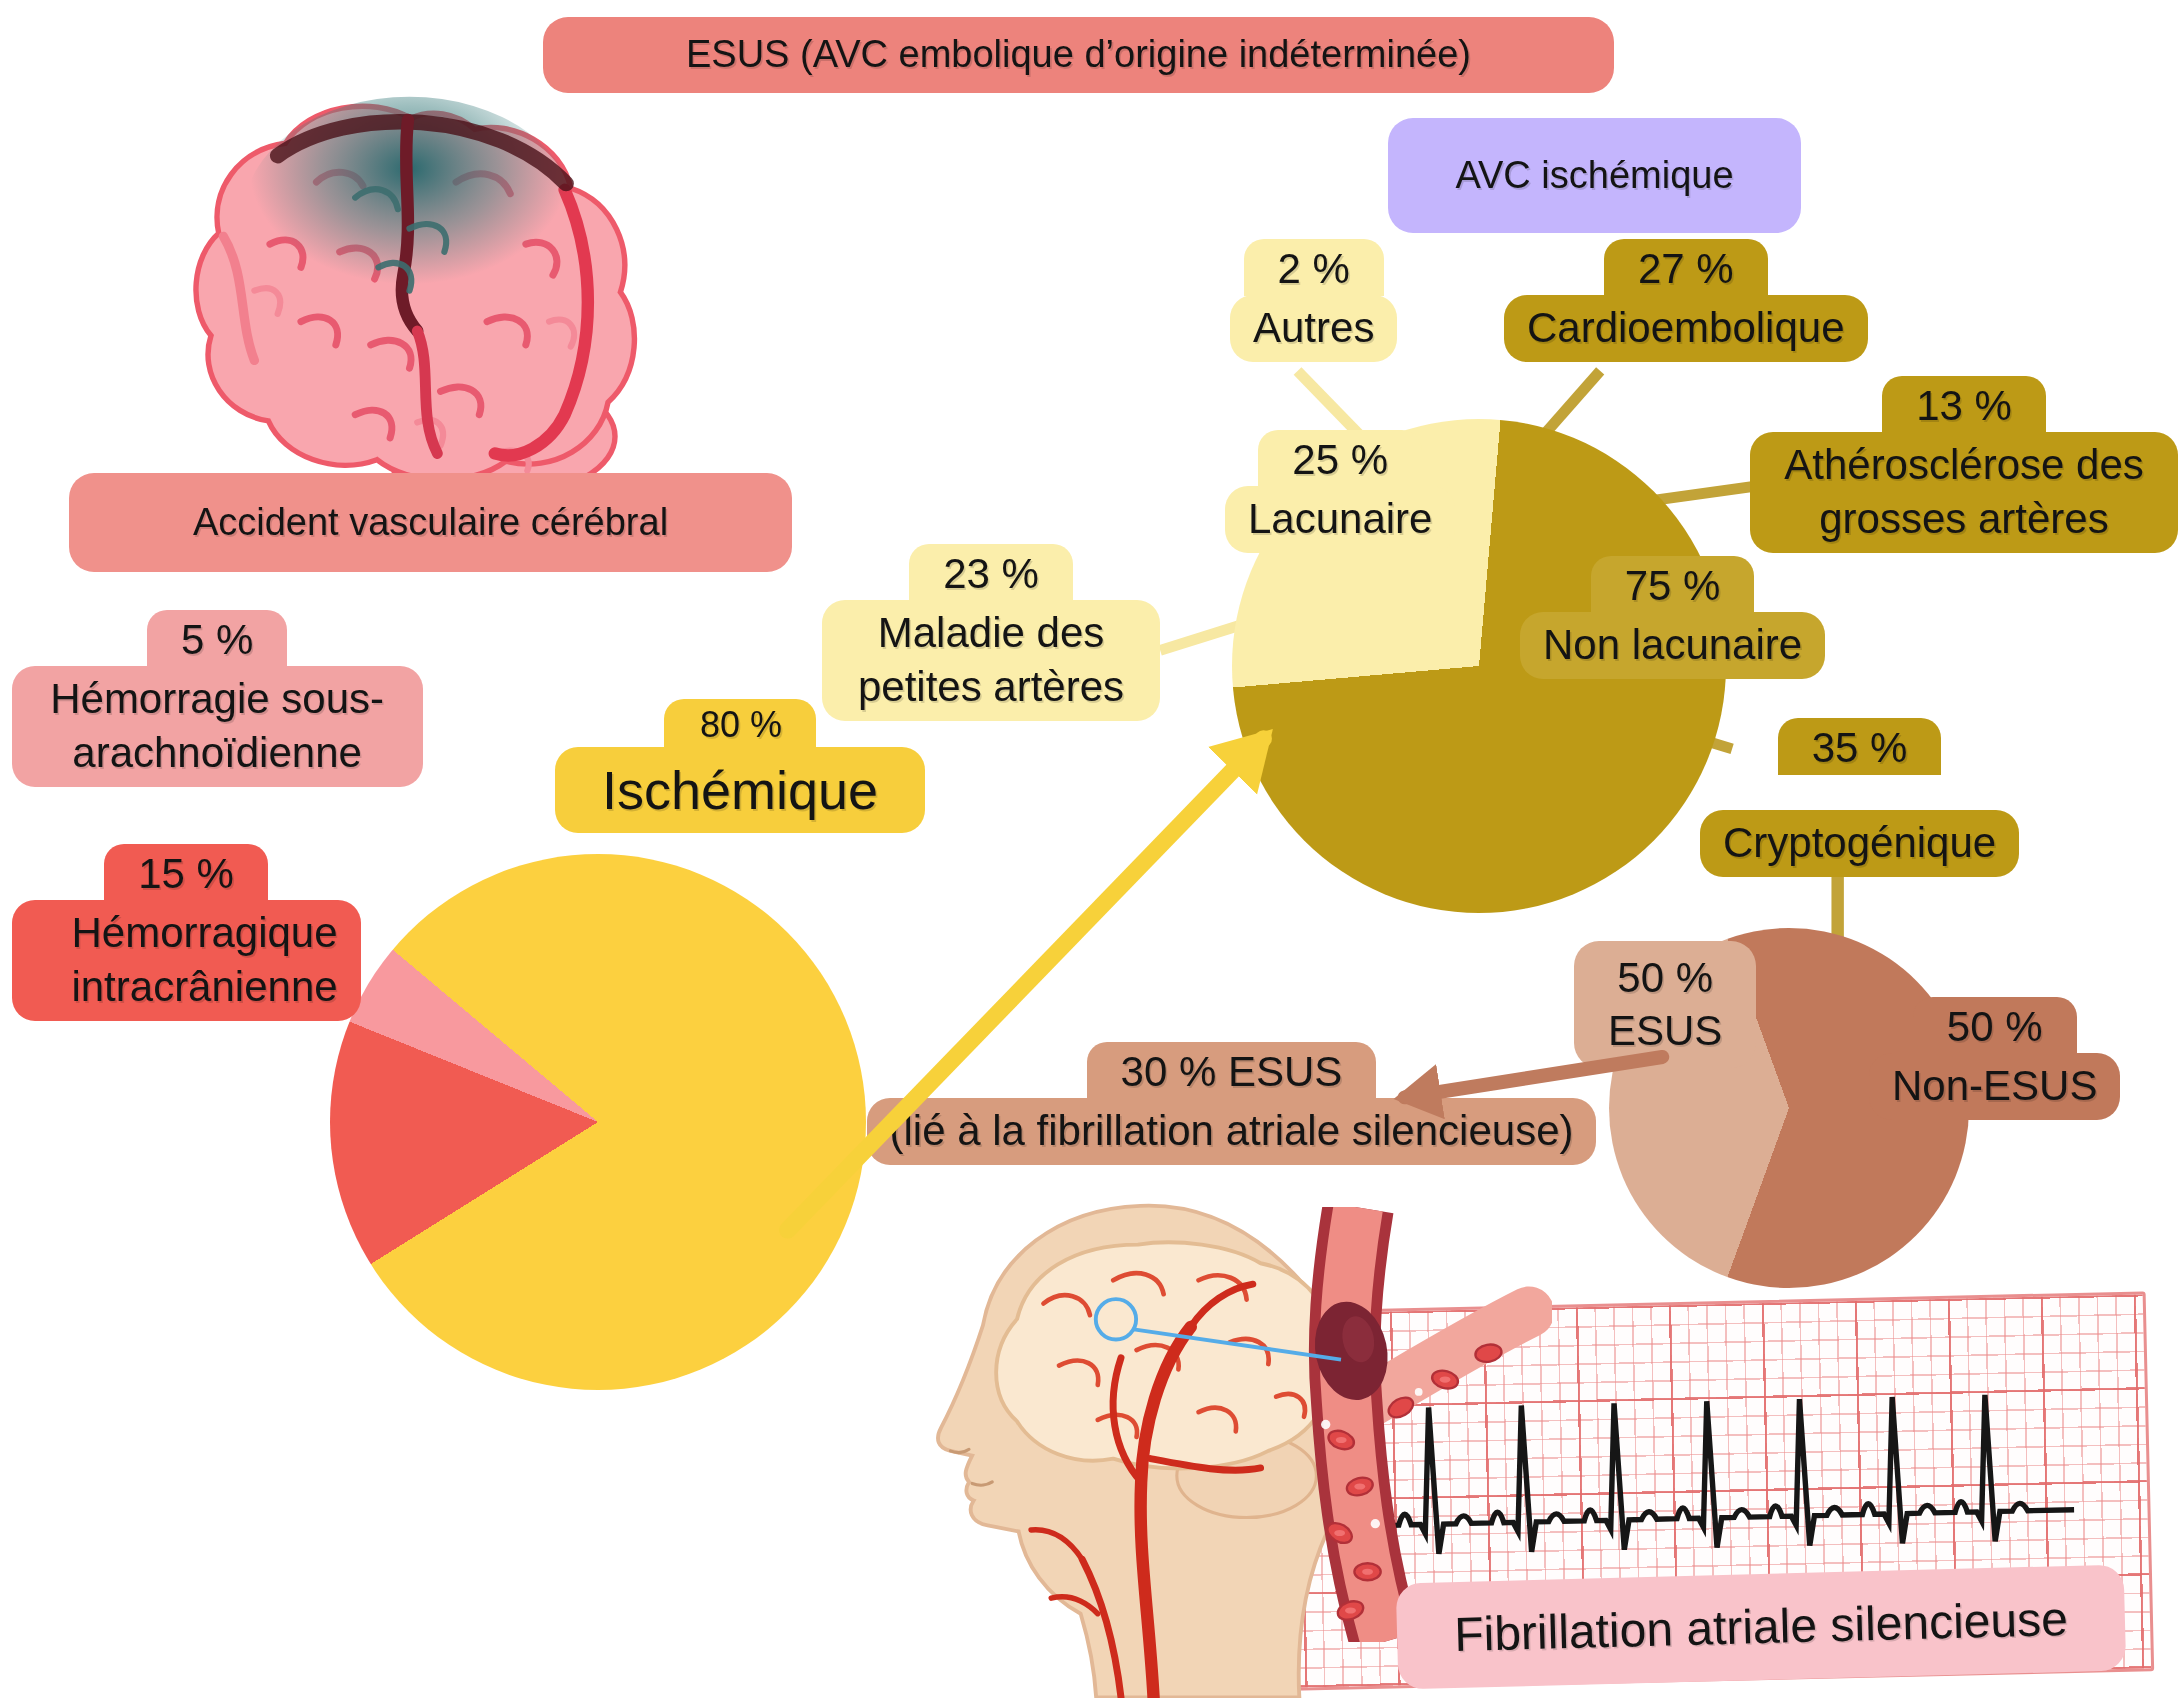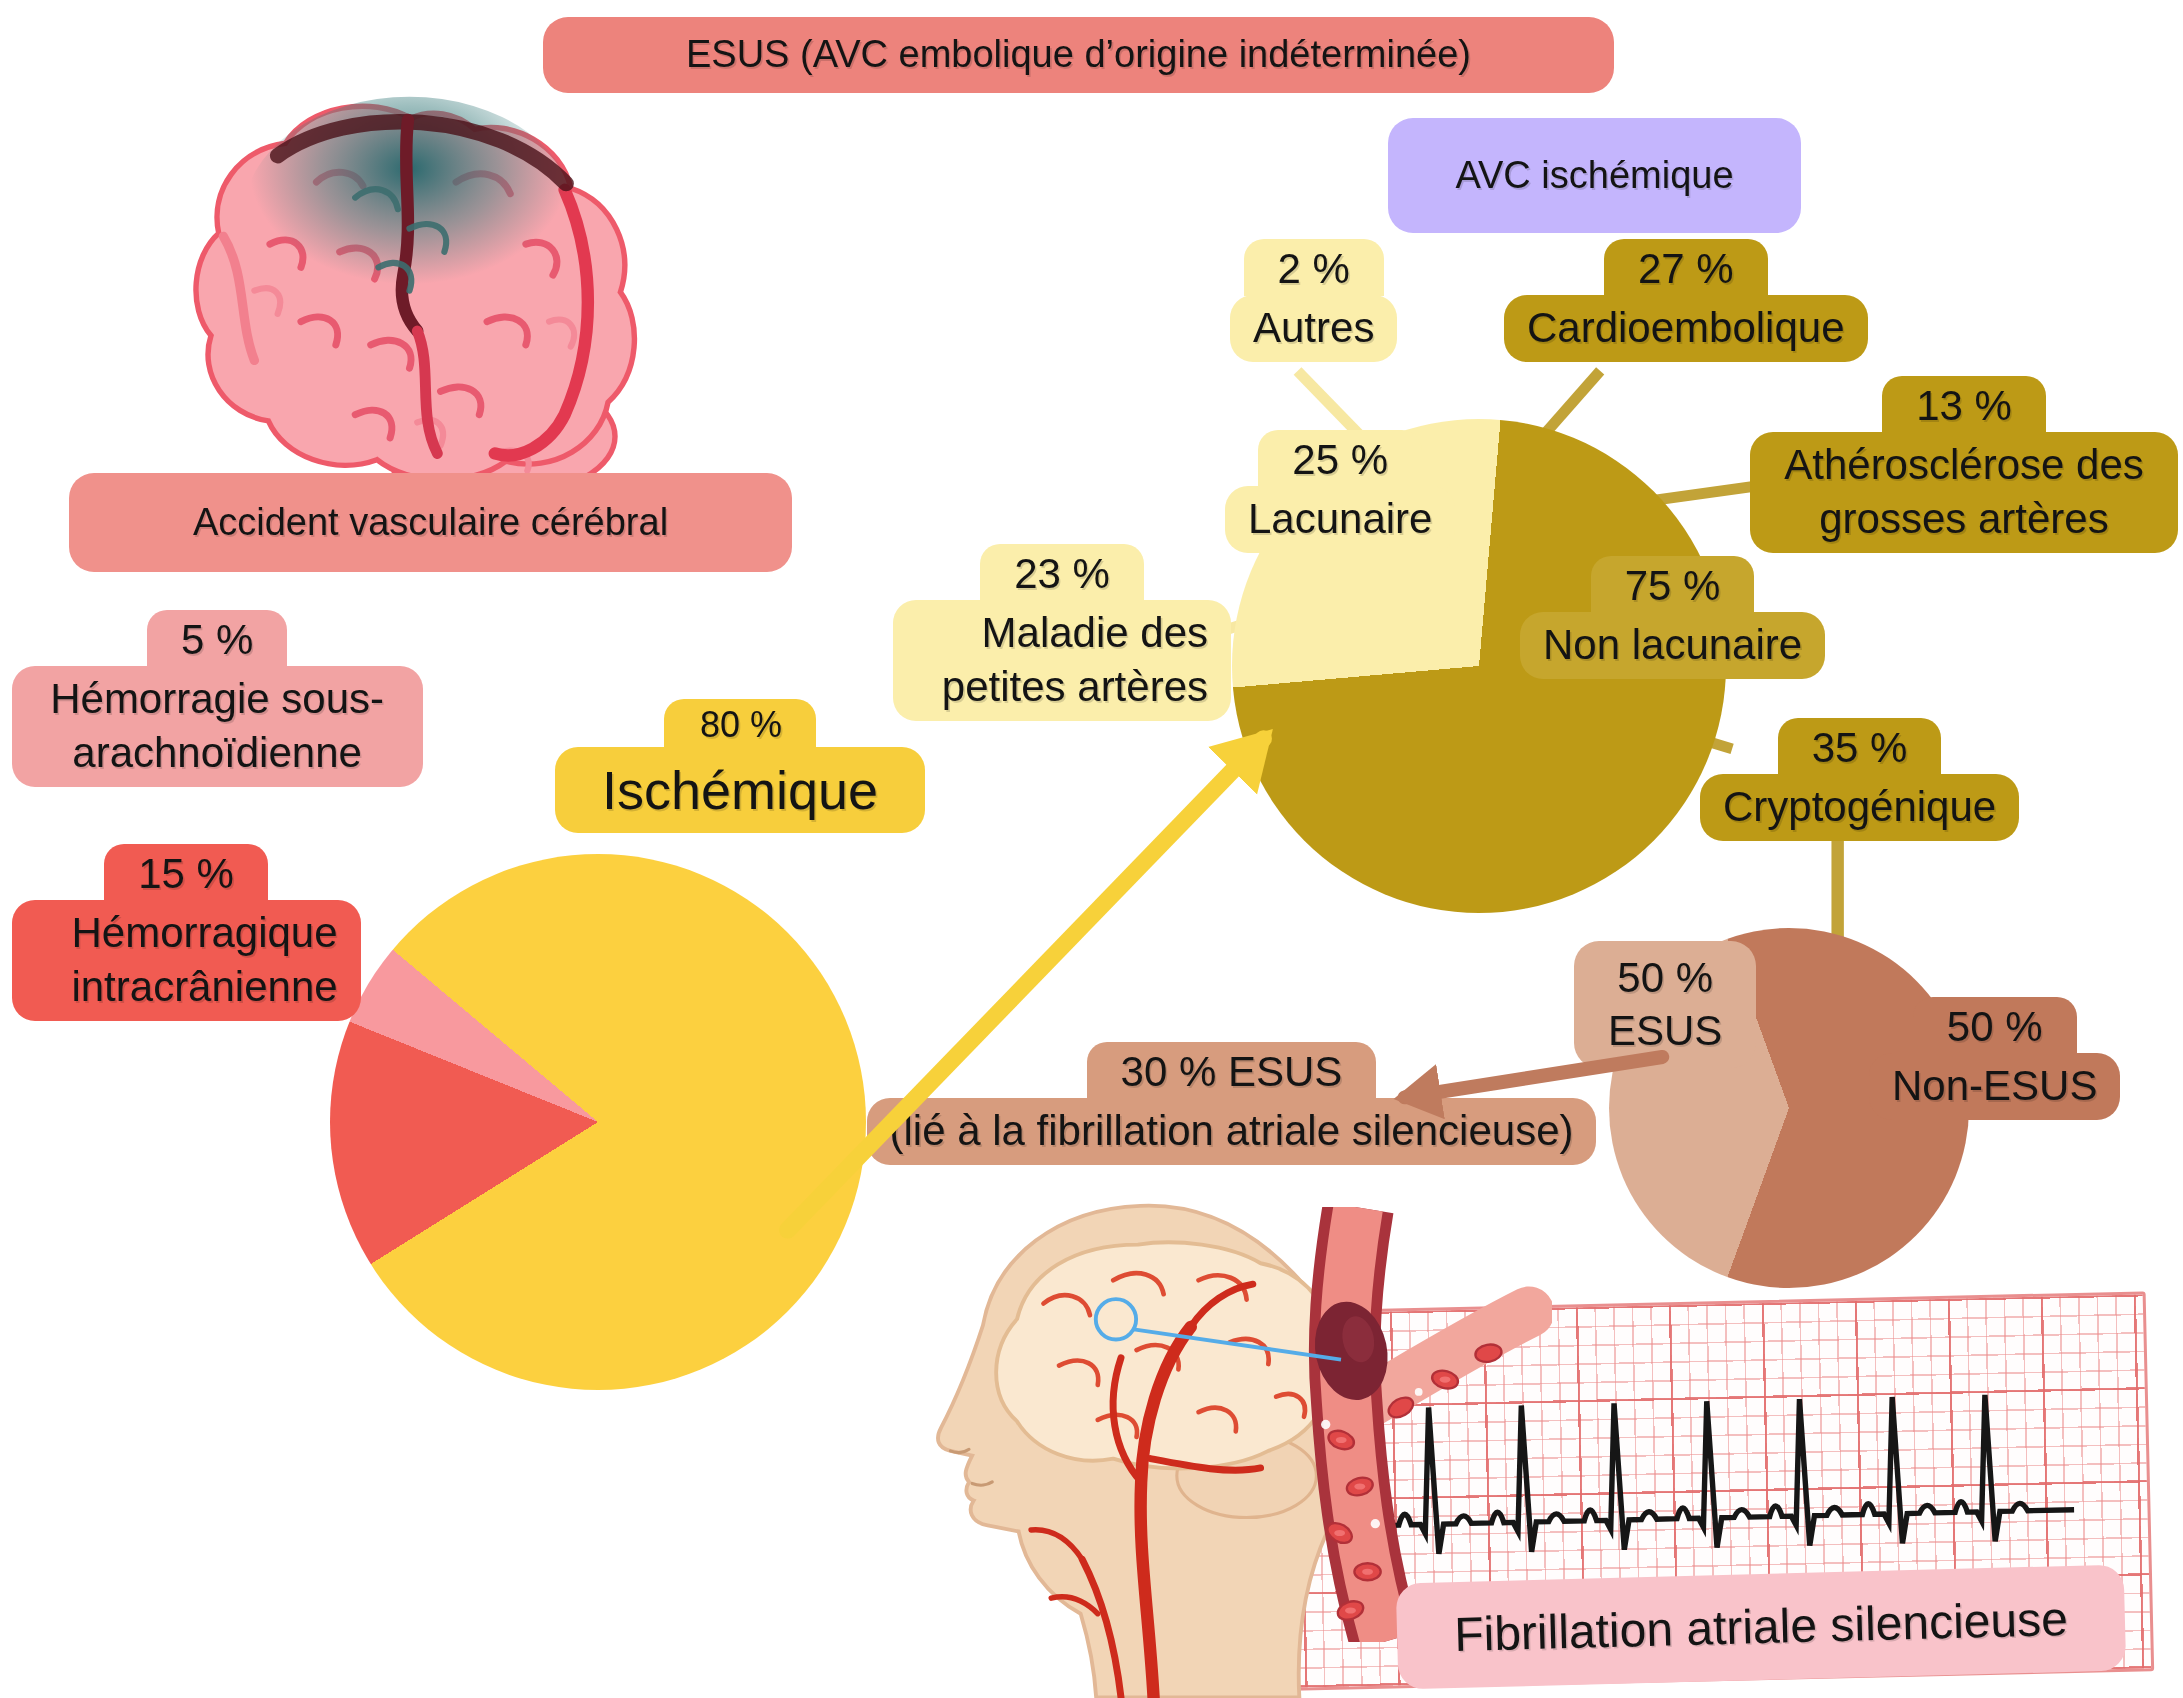--- a/index.html
+++ b/index.html
@@ -118,21 +118,21 @@
 
   <div class="callout" style="left:555px;top:697px;--c:#F7CE3C;">
     <div class="tab" style="font-size:36px;padding-left:36px;">80 %</div>
     <div class="body nowrap" style="font-size:54px;padding:7.8px 47px;">Ischémique</div>
   </div>
 
   <div class="banner" style="left:1388px;top:118px;width:413px;height:115px;background:#c4b5fd;">AVC ischémique</div>
 
   <div class="pie" id="pie-ischemique"></div>
 
-  <div class="callout" style="left:893px;top:542px;text-align:right;--c:#FBEEAB;--w:338px;">
+  <div class="callout" style="left:822px;top:542px;--c:#FBEEAB;--w:338px;">
     <div class="tab">23 %</div>
     <div class="body fixed">Maladie des petites artères</div>
   </div>
 
   <div class="callout" style="left:1230px;top:237px;--c:#FBEEAB;">
     <div class="tab">2 %</div>
     <div class="body nowrap">Autres</div>
   </div>
 
   <div class="callout" style="left:1504px;top:237px;--c:#BD9A16;">
@@ -148,21 +148,21 @@
   <div class="callout" style="left:1225px;top:428px;--c:#FBEEAB;">
     <div class="tab">25 %</div>
     <div class="body nowrap">Lacunaire</div>
   </div>
 
   <div class="callout" style="left:1520px;top:554px;--c:#C6A62D;">
     <div class="tab">75 %</div>
     <div class="body nowrap">Non lacunaire</div>
   </div>
 
-  <div class="callout" style="left:1700px;top:716px;--c:#BD9A16;">
+  <div class="callout" style="left:1700px;top:716px;gap:36px;--c:#BD9A16;">
     <div class="tab">35 %</div>
     <div class="body nowrap">Cryptogénique</div>
   </div>
 
   <div class="pie" id="pie-esus"></div>
 
   <div class="banner two-line" style="left:1574px;top:941px;background:#DCAE94;font-size:42px;padding:11px 34px;">
     <div>50 %</div>
     <div>ESUS</div>
   </div>

